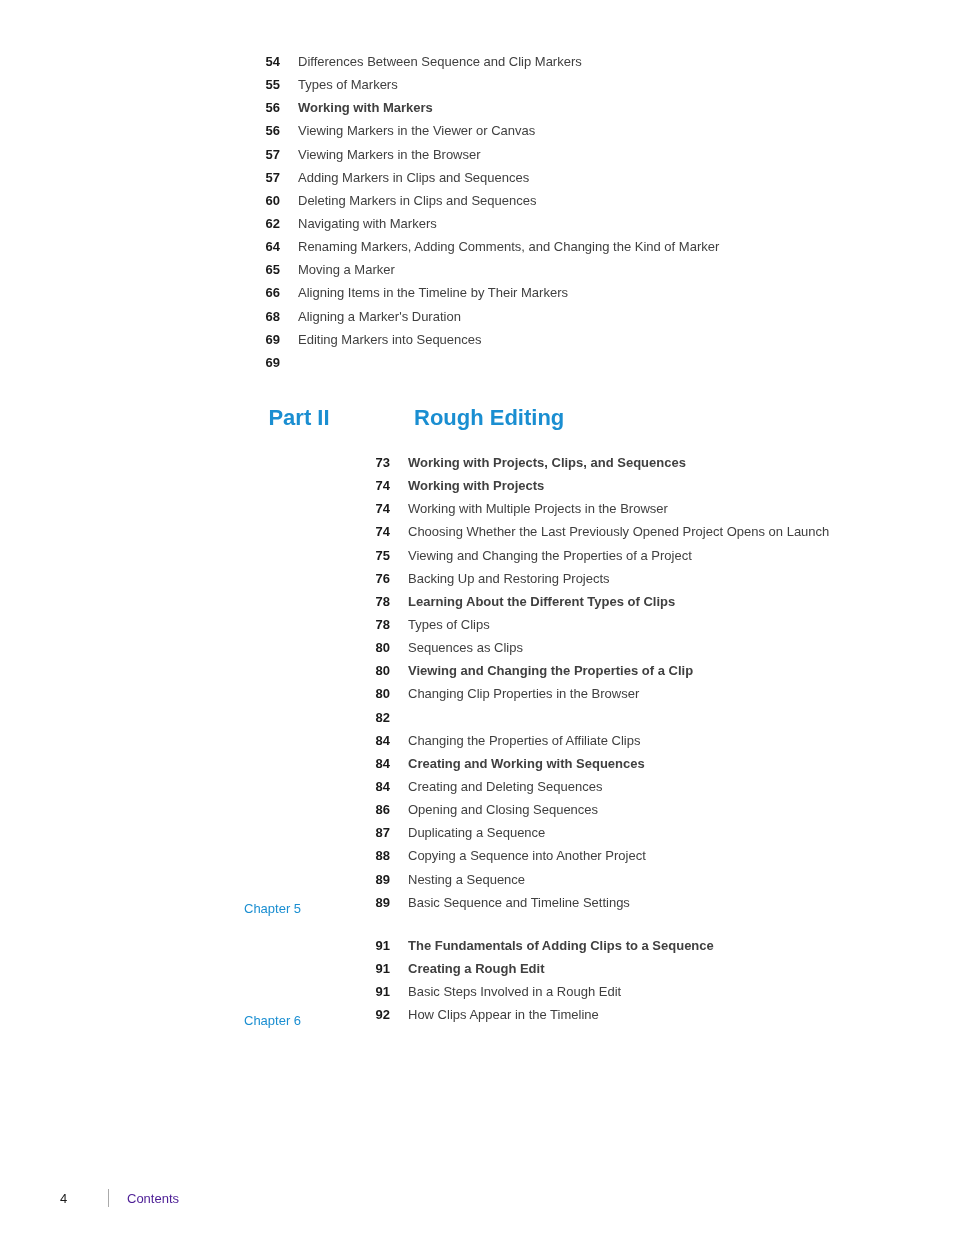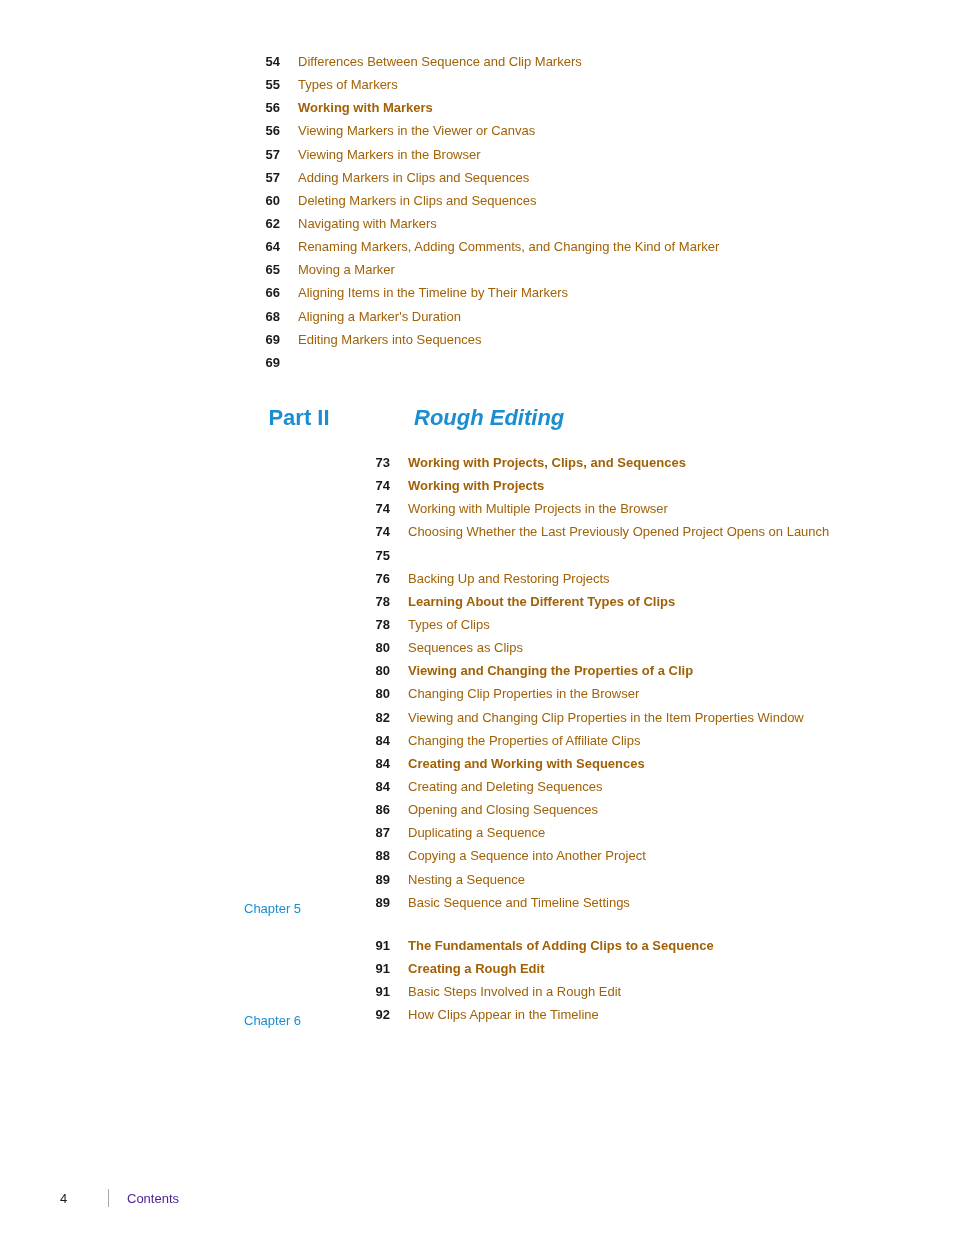--- a/index.html
+++ b/index.html
@@ -33,21 +33,21 @@
     }
     .toc-entry .page-num {
       min-width: 36px;
       text-align: right;
       font-weight: bold;
       margin-right: 18px;
       flex-shrink: 0;
       color: #1a1a1a;
     }
     .toc-entry .entry-text {
-      color: #a16207;
+      color: #404040;
     }
     .toc-entry .entry-text.bold-italic {
       font-weight: bold;
     }
     .toc-entry .entry-text.bold {
       font-weight: bold;
     }
     
     .part-heading {
       display: flex;
@@ -61,21 +61,20 @@
       font-size: 22px;
       font-weight: bold;
       min-width: 110px;
       flex-shrink: 0;
     }
     .part-title {
       color: #1a8ed1;
       font-size: 22px;
       font-weight: bold;
       margin-left: 50px;
-      font-style: italic;
     }
     
     .chapter-section {
       display: flex;
       align-items: flex-end;
       margin-bottom: 4px;
     }
     .chapter-label {
       color: #1a8ed1;
       font-size: 13px;
@@ -202,20 +201,21 @@
           <div class="toc-entry">
             <span class="page-num">74</span>
             <span class="entry-text ">Working with Multiple Projects in the Browser</span>
           </div>
           <div class="toc-entry">
             <span class="page-num">74</span>
             <span class="entry-text ">Choosing Whether the Last Previously Opened Project Opens on Launch</span>
           </div>
           <div class="toc-entry">
             <span class="page-num">75</span>
+            <span class="entry-text ">Viewing and Changing the Properties of a Project</span>
           </div>
           <div class="toc-entry">
             <span class="page-num">76</span>
             <span class="entry-text ">Backing Up and Restoring Projects</span>
           </div>
           <div class="toc-entry">
             <span class="page-num">78</span>
             <span class="entry-text bold-italic">Learning About the Different Types of Clips</span>
           </div>
           <div class="toc-entry">
@@ -229,21 +229,20 @@
           <div class="toc-entry">
             <span class="page-num">80</span>
             <span class="entry-text bold-italic">Viewing and Changing the Properties of a Clip</span>
           </div>
           <div class="toc-entry">
             <span class="page-num">80</span>
             <span class="entry-text ">Changing Clip Properties in the Browser</span>
           </div>
           <div class="toc-entry">
             <span class="page-num">82</span>
-            <span class="entry-text ">Viewing and Changing Clip Properties in the Item Properties Window</span>
           </div>
           <div class="toc-entry">
             <span class="page-num">84</span>
             <span class="entry-text ">Changing the Properties of Affiliate Clips</span>
           </div>
           <div class="toc-entry">
             <span class="page-num">84</span>
             <span class="entry-text bold-italic">Creating and Working with Sequences</span>
           </div>
           <div class="toc-entry">

